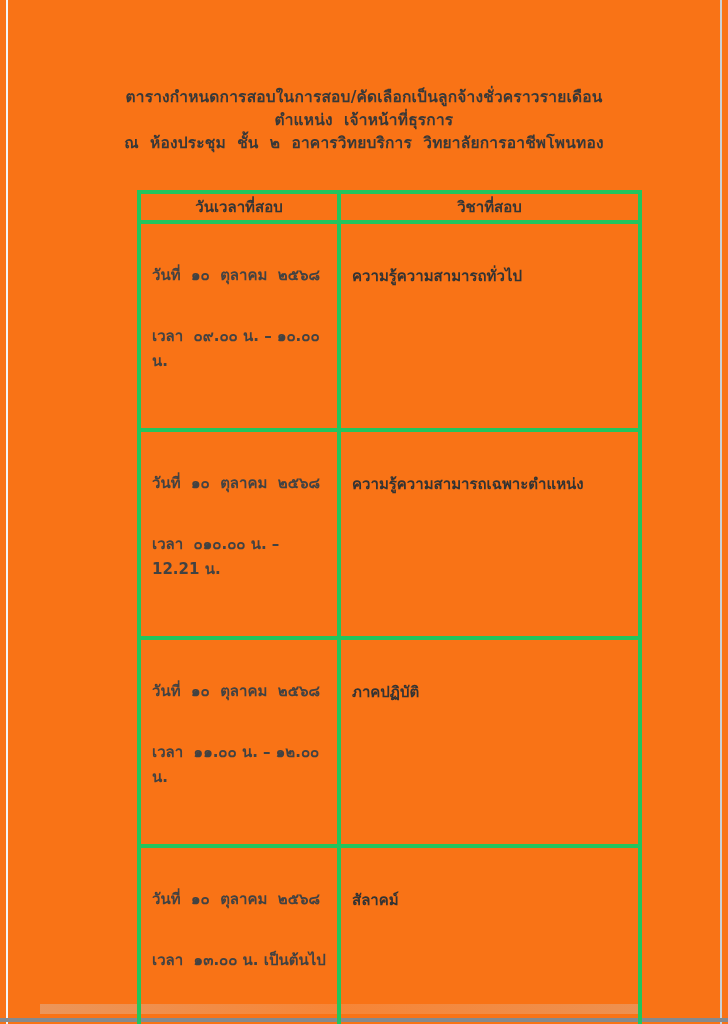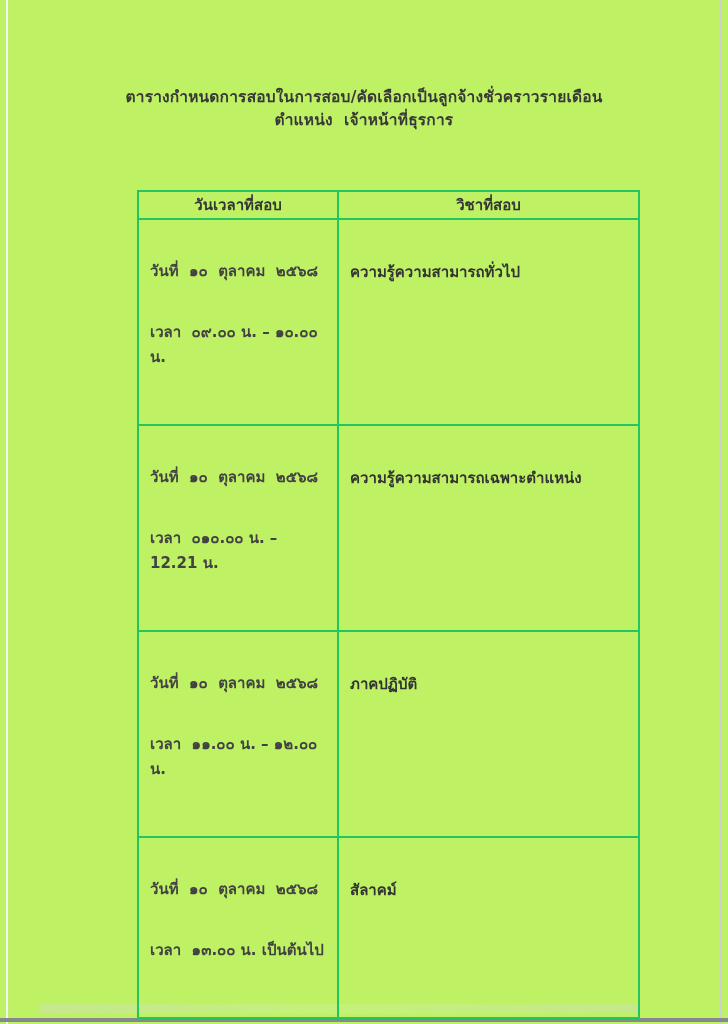--- a/index.html
+++ b/index.html
@@ -4,21 +4,21 @@
 <style>
   html, body {
     margin: 0;
     padding: 0;
     background: #e9eaec;
   }
   #page {
     position: relative;
     width: 728px;
     height: 1024px;
-    background: #bef264;
+    background: #f97316;
     overflow: hidden;
     font-family: "DejaVu Sans", sans-serif;
     color: #3a3a3a;
   }
   
   .scan-edge-left {
     position: absolute;
     left: 6px; top: 0;
     width: 2px; height: 100%;
     background: #f4f5f6;
@@ -65,21 +65,21 @@
     left: 137px;
     top: 190px;
     width: 501px;
     border-collapse: collapse;
     table-layout: fixed;
     font-size: 15px;
     color: #3d3d3d;
   }
   .schedule-table th,
   .schedule-table td {
-    border: 2px solid #22c55e;
+    border: 4px solid #22c55e;
     vertical-align: top;
     white-space: pre-wrap;
   }
   .schedule-table th {
     height: 20px;
     font-size: 15px;
     font-weight: bold;
     text-align: center;
     vertical-align: middle;
     padding: 1px 2px;
@@ -109,20 +109,21 @@
 <div id="page">
 
   <div class="scan-edge-left"></div>
   <div class="scan-smudge-bottom"></div>
   <div class="scan-edge-right"></div>
   <div class="scan-edge-bottom"></div>
 
   <div class="title-block">
     <div class="title-line">ตารางกำหนดการสอบในการสอบ/คัดเลือกเป็นลูกจ้างชั่วคราวรายเดือน</div>
     <div class="title-line">ตำแหน่ง  เจ้าหน้าที่ธุรการ</div>
+    <div class="title-line">ณ  ห้องประชุม  ชั้น  ๒  อาคารวิทยบริการ  วิทยาลัยการอาชีพโพนทอง</div>
   </div>
 
   <table class="schedule-table">
     <colgroup>
       <col class="col-datetime">
       <col class="col-subject">
     </colgroup>
     <thead>
       <tr>
         <th>วันเวลาที่สอบ</th>

